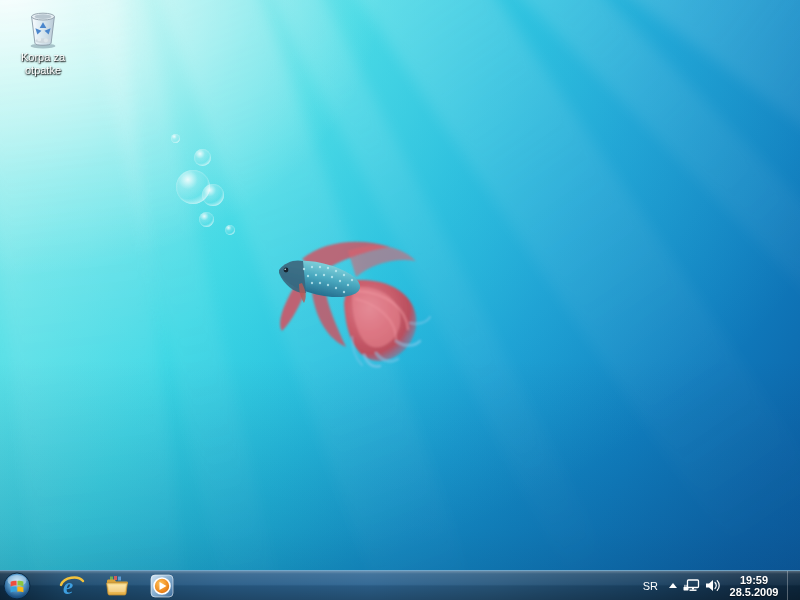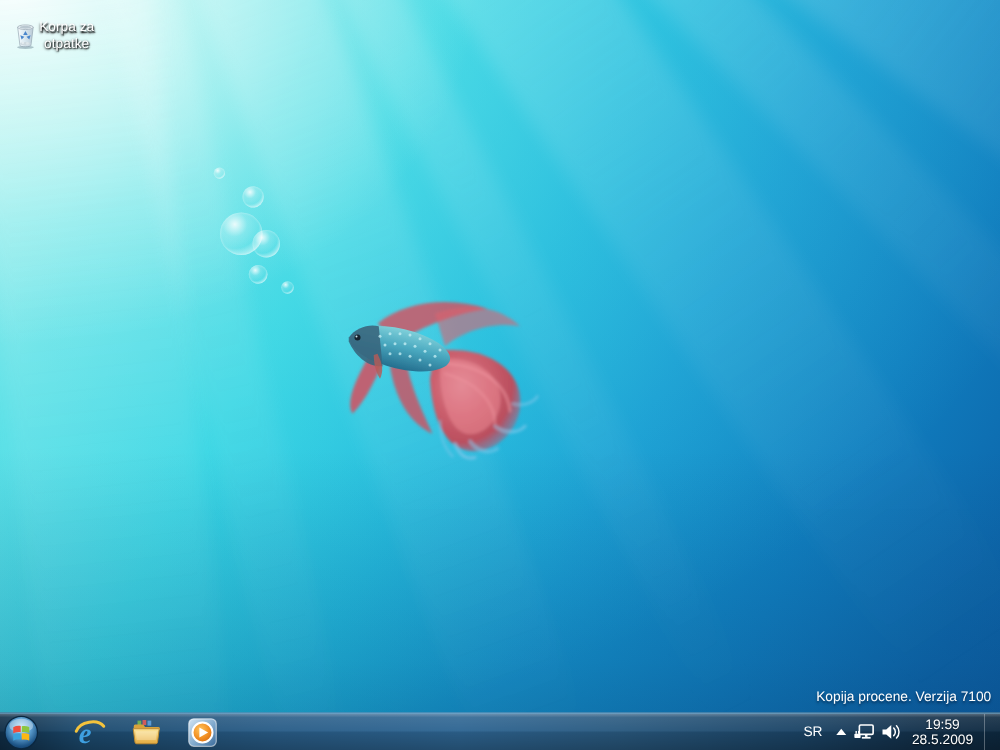--- a/index.html
+++ b/index.html
@@ -25,21 +25,21 @@
   .r6{left:420px;width:60px;transform:rotate(-44deg);opacity:.30;}
   .r7{left:520px;width:135px;transform:rotate(-53deg);opacity:.28;}
   .r8{left:650px;width:85px;transform:rotate(-63deg);opacity:.24;}
   
   .bubble{position:absolute;border-radius:50%;z-index:2;
     background:radial-gradient(circle at 35% 28%, rgba(255,255,255,.85) 0%, rgba(255,255,255,.18) 30%, rgba(255,255,255,.04) 58%, rgba(255,255,255,.50) 78%, rgba(255,255,255,.10) 88%, rgba(255,255,255,0) 100%);
     box-shadow:inset 0 0 2px rgba(255,255,255,.55);}
   
   .fish{position:absolute;left:268px;top:237px;z-index:2;}
   
-  .desktop-icon{position:absolute;left:10px;top:6px;width:66px;display:flex;align-items:center;z-index:3;cursor:default;}
+  .desktop-icon{position:absolute;left:10px;top:6px;width:66px;display:flex;flex-direction:column;align-items:center;z-index:3;cursor:default;}
   .desktop-icon .label{margin-top:1px;font-size:11px;line-height:13px;color:#fff;text-align:center;
     text-shadow:0 1px 2px rgba(0,0,0,.9), 1px 1px 1px rgba(0,0,0,.7);}
   
   .watermark{position:absolute;right:7px;bottom:35px;text-align:right;z-index:3;color:#fff;
     font-size:11px;line-height:14px;text-shadow:0 1px 2px rgba(0,30,60,.75);}
   
   .taskbar{position:absolute;left:0;bottom:0;width:800px;height:30px;z-index:10;box-sizing:border-box;
     border-top:1px solid rgba(125,180,215,.85);
     background:linear-gradient(90deg,#0f2d46 0%, #1c4a6e 8%, #295d88 28%, #2e6592 46%, #29597f 62%, #1b4466 80%, #122f49 93%, #0e2940 100%);}
   .tb-gloss{position:absolute;inset:0;pointer-events:none;
@@ -47,21 +47,21 @@
   .taskbar button{background:none;border:none;padding:0;margin:0;cursor:default;display:flex;align-items:center;justify-content:center;}
   .start-orb{position:absolute;left:3px;top:1px;width:28px;height:28px;}
   .pinned{position:absolute;left:52px;top:0;height:100%;display:flex;align-items:center;}
   .pinned button{width:40px;height:28px;margin-right:5px;}
   .tray{position:absolute;right:0;top:0;height:100%;display:flex;align-items:center;color:#fff;justify-content:center;}
   .lang{font-size:11px;padding:0 7px;cursor:default;}
   .chevron{width:16px;height:100%;}
   .tri{width:0;height:0;border-left:4px solid transparent;border-right:4px solid transparent;border-bottom:5px solid #fff;}
   .tray-ico{width:21px;height:100%;}
   .clock{width:56px;margin:0 5px 0 3px;text-align:center;font-size:11px;line-height:12px;cursor:default;}
-  .clock span{display:block;text-shadow:0 1px 1px rgba(0,0,0,.6);}
+  .clock span{display:block;text-shadow:0 1px 1px rgba(0,0,0,.6);font-weight:bold;}
   .show-desktop{width:13px;height:100%;margin-left:2px;
     border-left:1px solid rgba(0,10,20,.65);
     box-shadow:inset 1px 0 0 rgba(255,255,255,.30);
     background:linear-gradient(90deg, rgba(255,255,255,.14), rgba(255,255,255,.03));}
 </style>
 </head>
 <body>
 
 <div class="desktop">
 
@@ -168,21 +168,20 @@
       <g fill="#4a86cc">
         <path d="M20,17 L23.5,23 L16.5,23 Z"></path>
         <path d="M14.5,30 L11.5,23.8 L18.2,25.4 Z" transform="rotate(8 15 27)"></path>
         <path d="M25.5,30 L28.5,23.8 L21.8,25.4 Z" transform="rotate(-8 25 27)"></path>
       </g>
     </svg>
     <span class="label">Korpa za otpatke</span>
   </div>
 
   <div class="watermark">
-    <div>Kopija procene. Verzija 7100</div>
   </div>
 
   <div class="taskbar">
     <div class="tb-gloss"></div>
 
     <button class="start-orb">
       <svg width="28" height="28" viewBox="0 0 28 28">
         <defs>
           <radialGradient id="orbG" cx="50%" cy="35%" r="75%">
             <stop offset="0%" stop-color="#bfe3f7"></stop>

